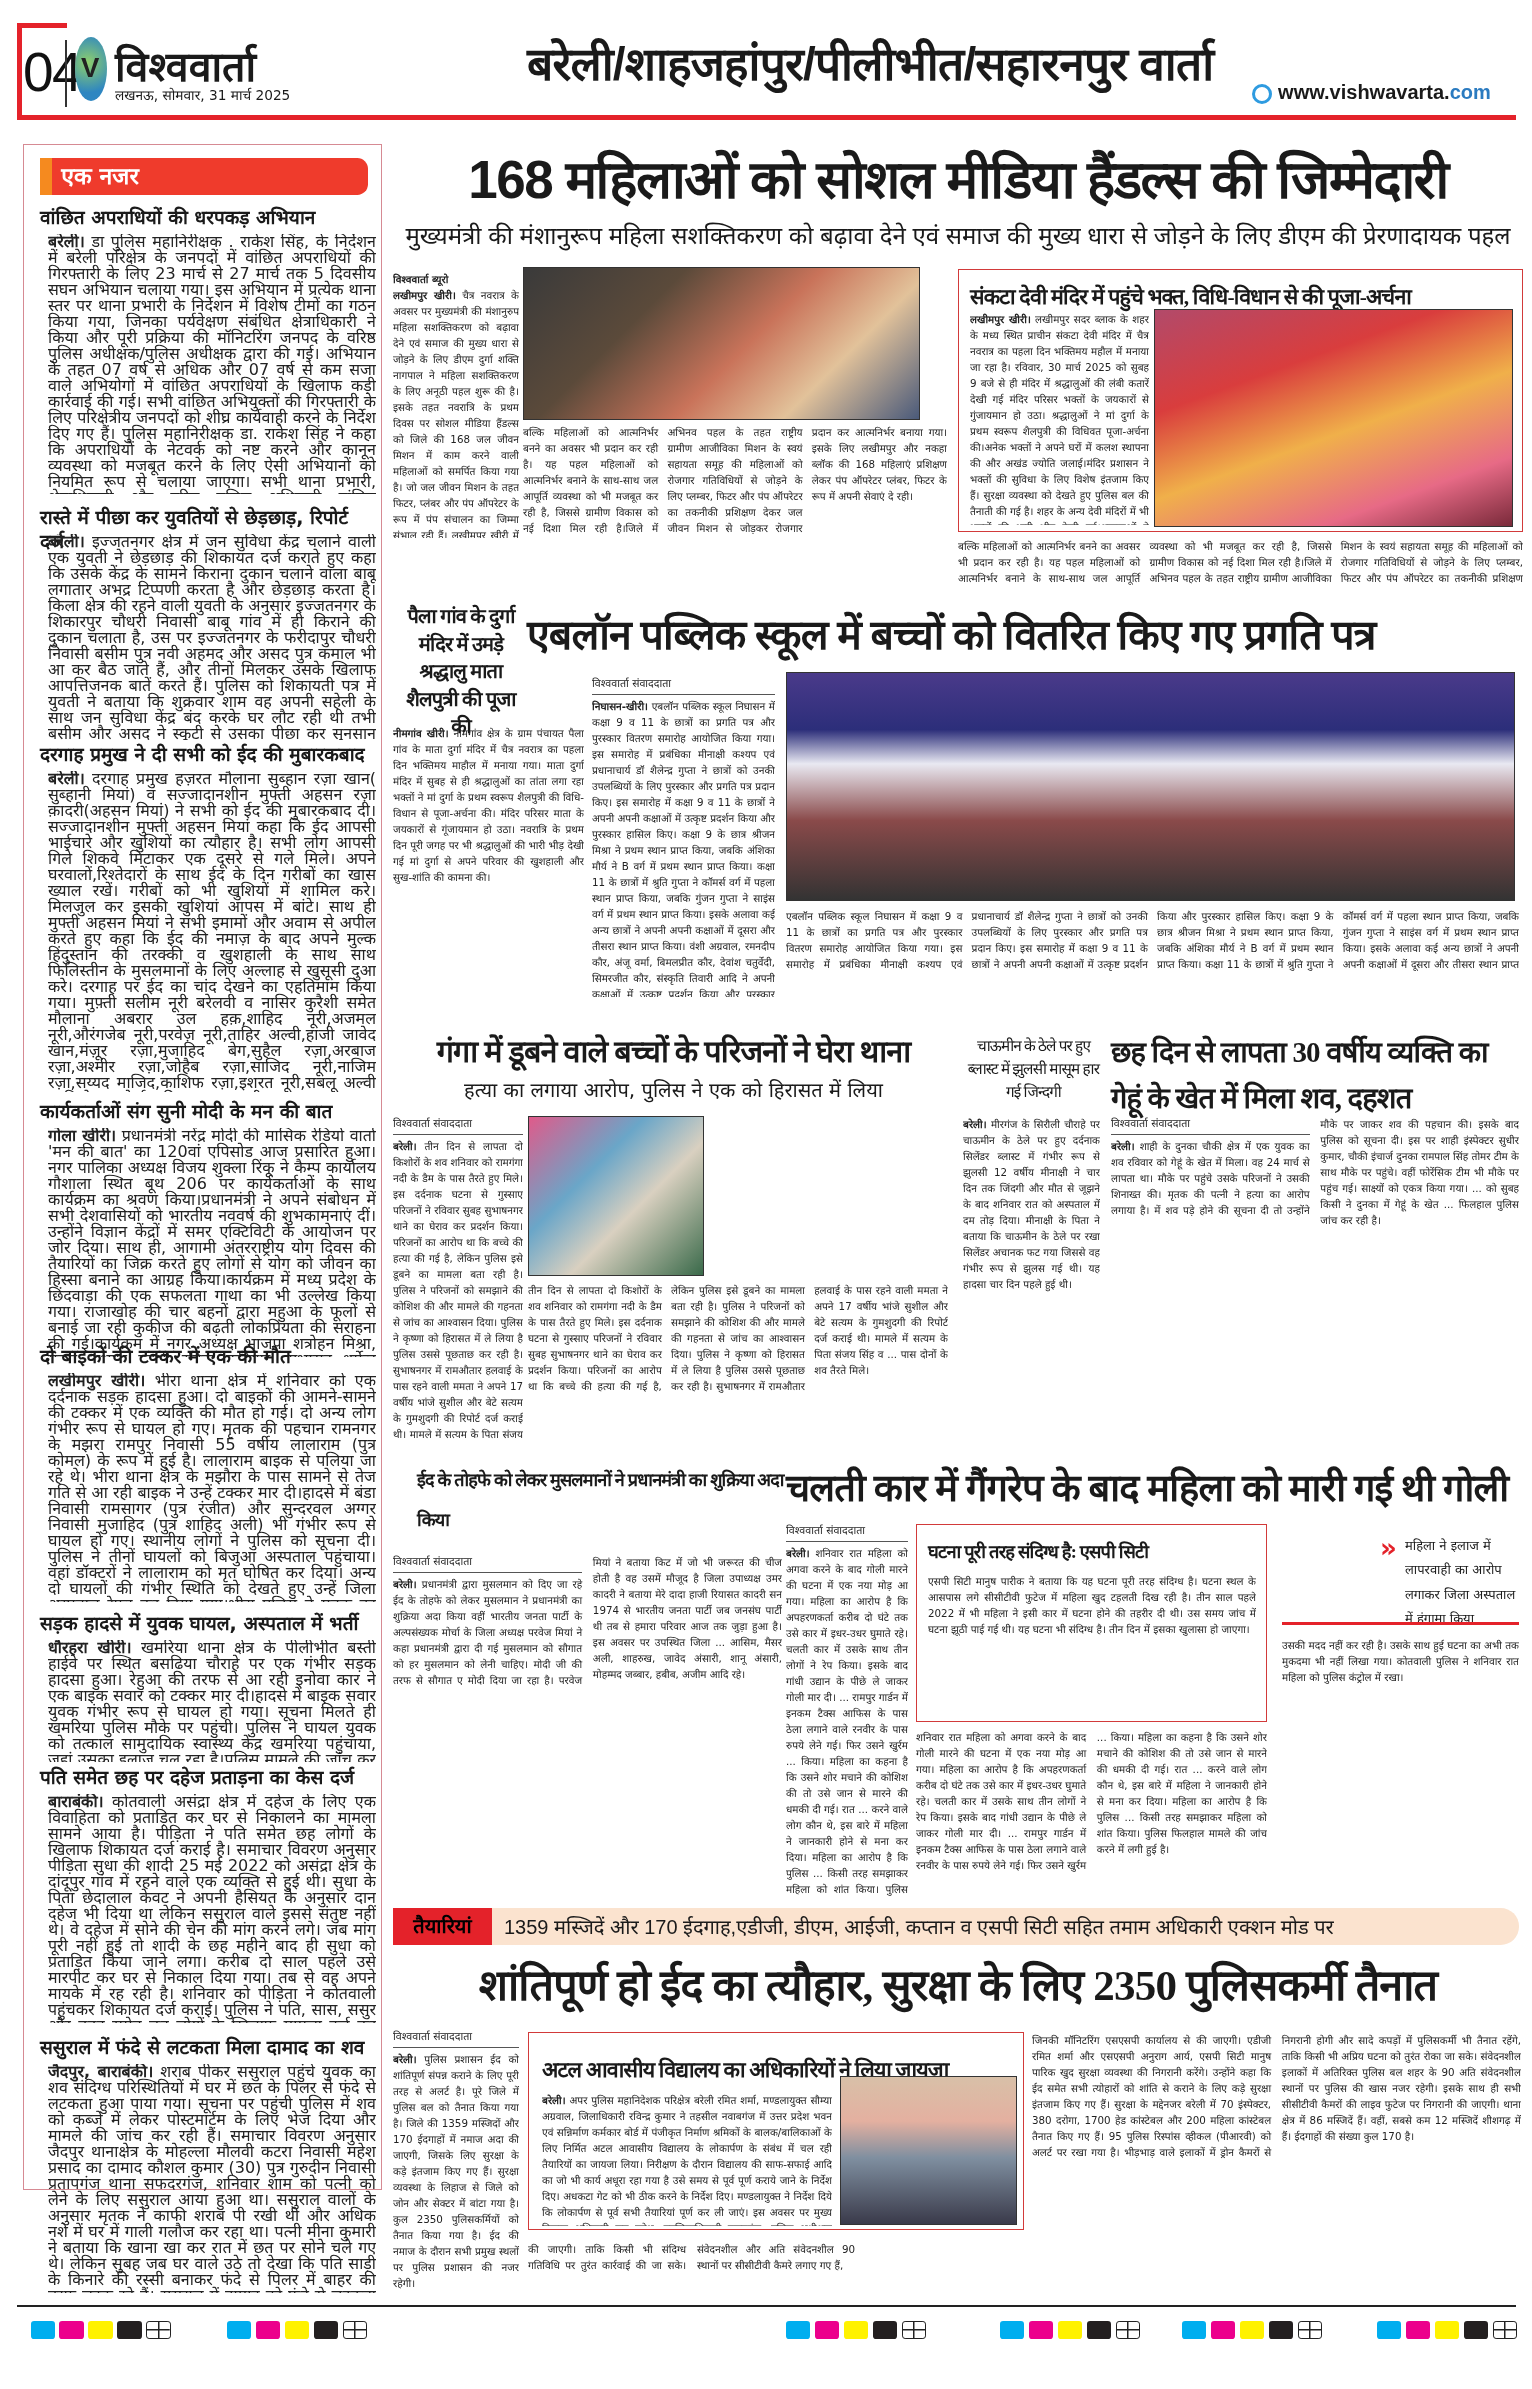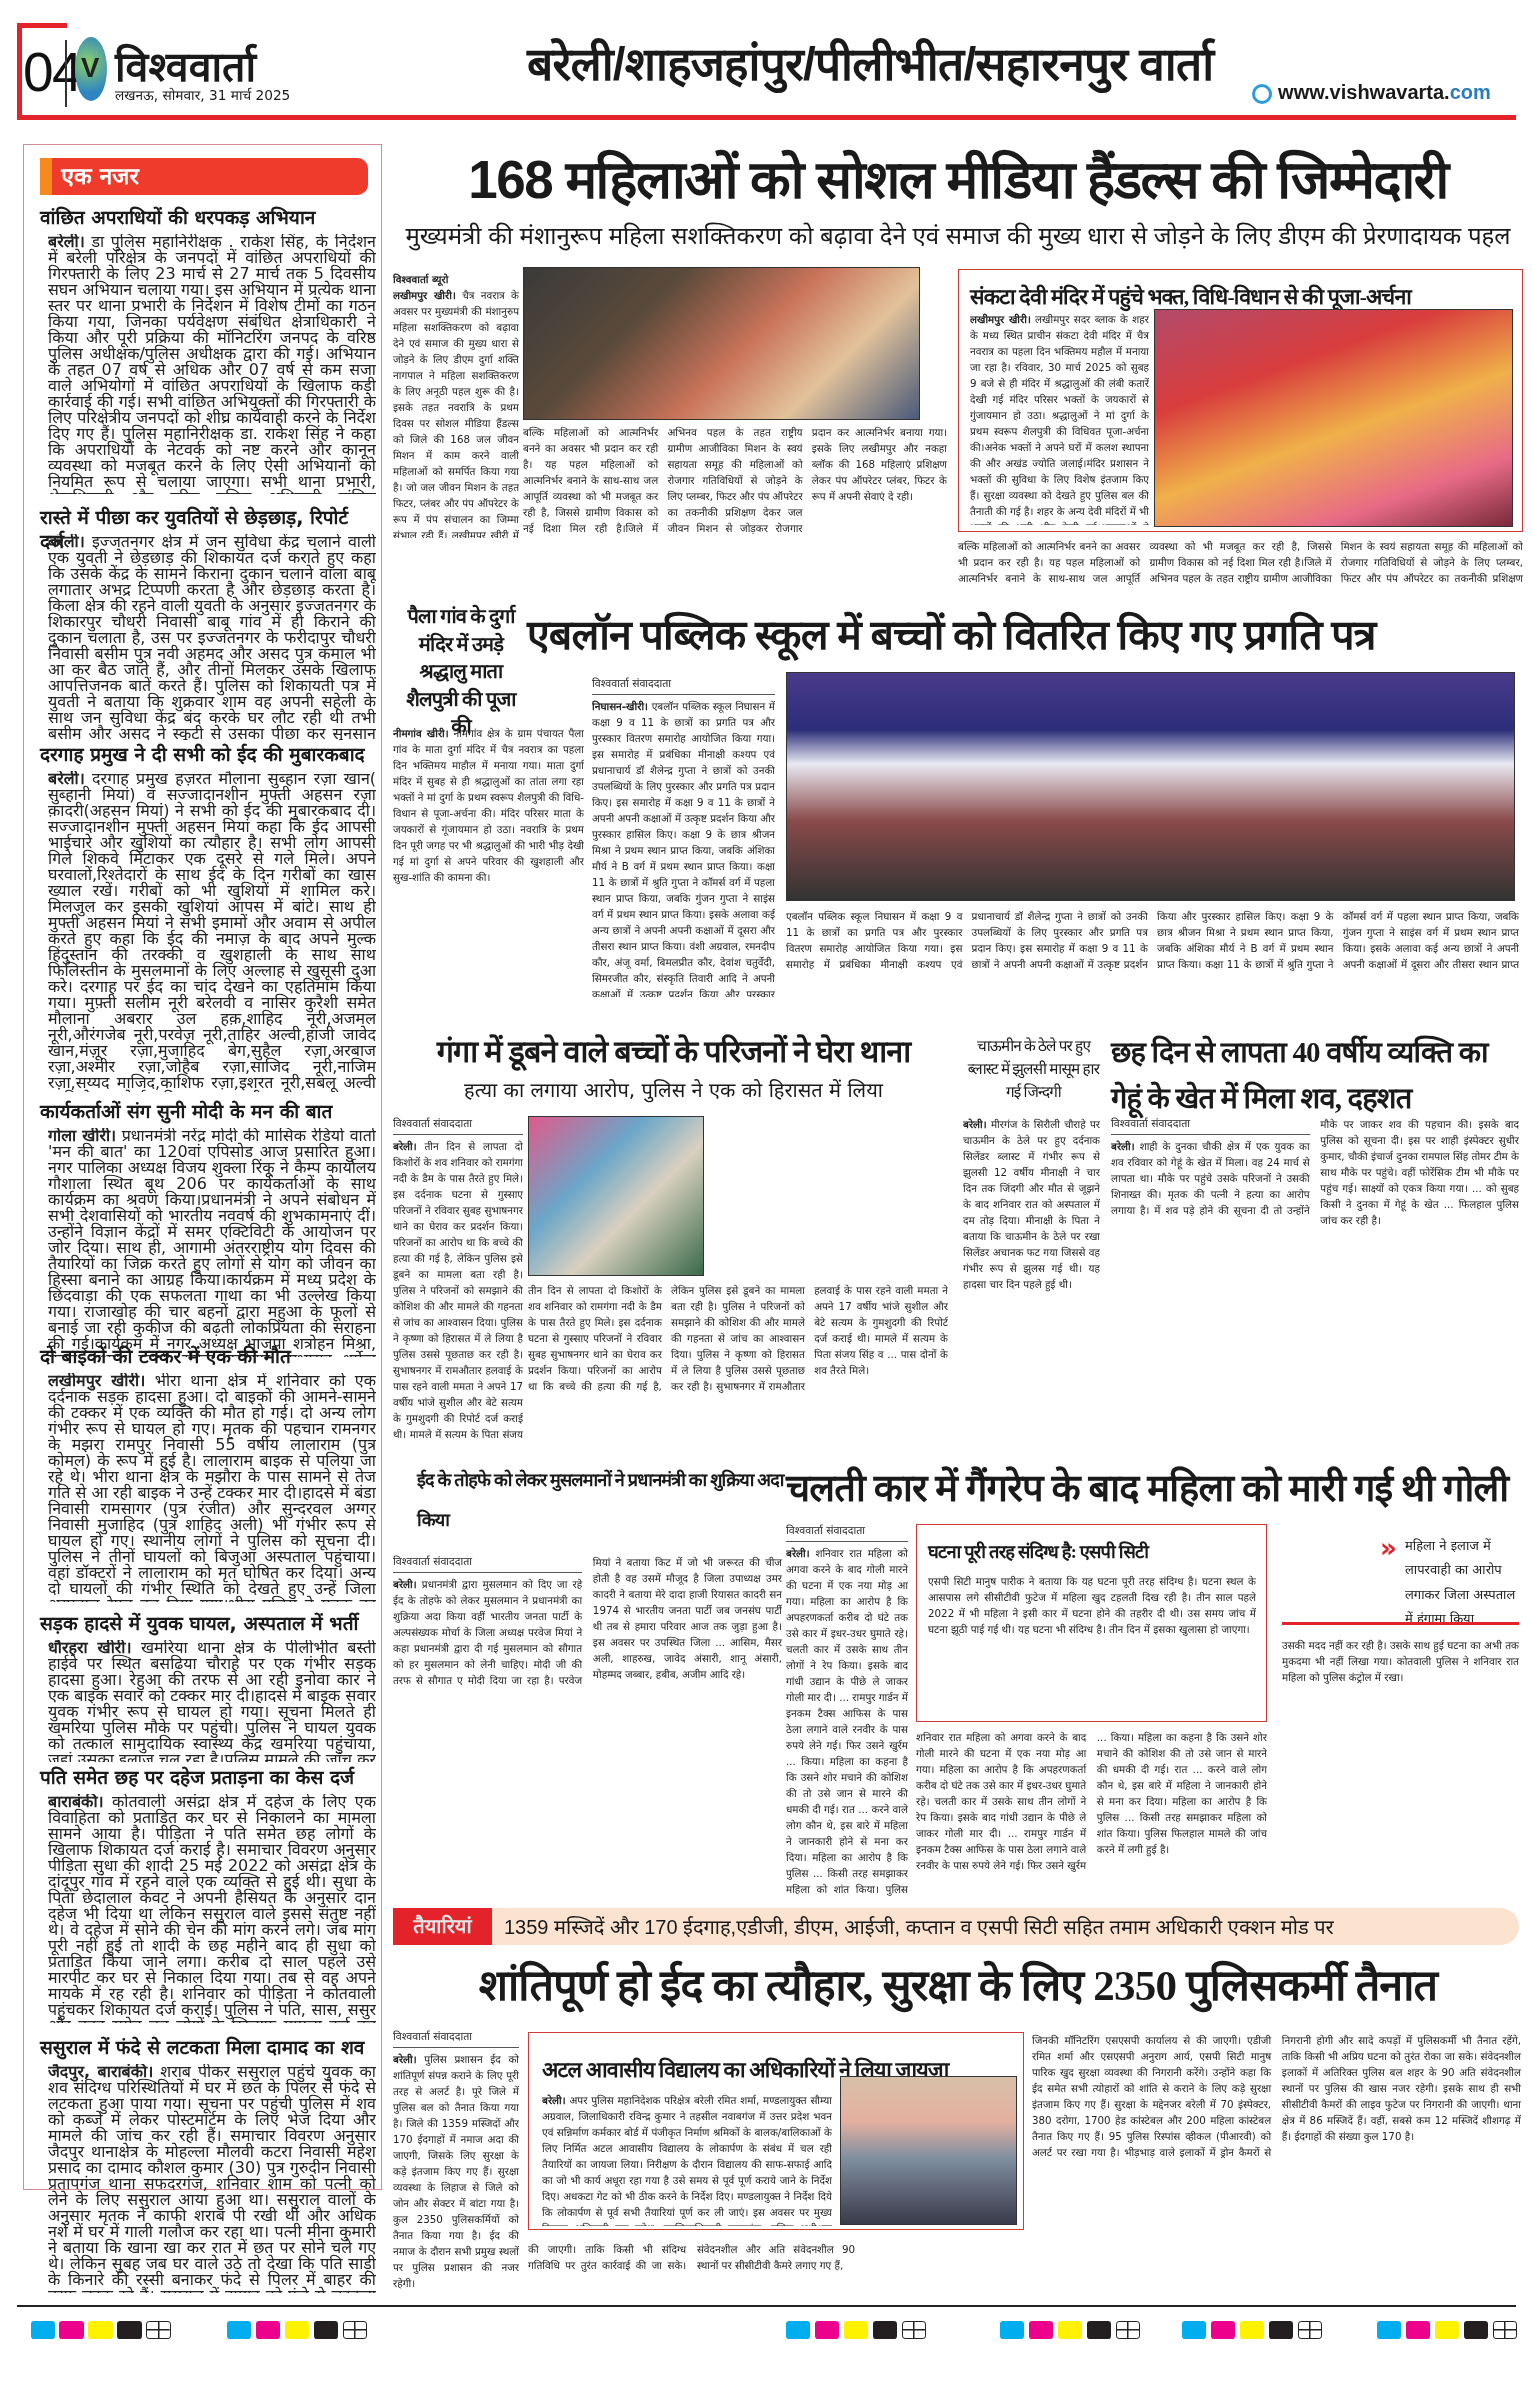--- a/index.html
+++ b/index.html
@@ -31,21 +31,21 @@
 .byline{font-size:10.7px;font-weight:normal;border-bottom:1.5px solid #555;padding-bottom:1.5px;margin-bottom:3.1px;display:block}
 .photo{position:absolute;border:1.5px solid #333;overflow:hidden}
 .ph1{background:linear-gradient(135deg,#3a3a3a 0%,#5b4a3a 30%,#c9735a 55%,#e2c29a 75%,#4a5a7a 100%)}
 .ph2{background:linear-gradient(160deg,#b24a6a 0%,#d93d3d 30%,#f0b04a 55%,#e76a86 80%,#7a2a3a 100%)}
 .ph3{background:linear-gradient(180deg,#4a3a8a 0%,#2c2e7a 25%,#e9e9f2 40%,#8a4a4a 65%,#333 100%)}
 .ph4{background:linear-gradient(135deg,#e05a8a 0%,#6aa6c8 35%,#d9d0c0 60%,#3a6a4a 100%)}
 .ph5{background:linear-gradient(180deg,#d8c0a8 0%,#e4b0a0 30%,#7f8fa0 55%,#3a3a4a 100%)}
 .redbox{position:absolute;border:1.5px solid #d23a3a}
 .h2{position:absolute;font-weight:bold;font-family:Liberation Serif, serif;letter-spacing:-0.8px}
 .strip{left:393px;top:1908px;width:1126px;height:37px;background:#fbe3cf;border-radius:0 18.3px 18.3px 0}
-.striptag{left:393px;top:1908px;width:99px;height:37px;background:#e4222a;color:#e5e5e5;font-size:20px;font-weight:bold;text-align:center;line-height:37px}
+.striptag{left:393px;top:1908px;width:99px;height:37px;background:#e4222a;color:#000000;font-size:20px;font-weight:bold;text-align:center;line-height:37px}
 .striptext{left:504px;top:1913px;font-size:20px;font-family:"Liberation Sans",sans-serif}
 .bottomrule{left:17px;top:2305px;width:1499px;height:2.3px;background:#222}
 .reg{position:absolute;top:2321px;display:flex;gap:4.6px}
 .reg span{width:24.4px;height:18.3px;border-radius:3.1px;display:block}
 .reg .c{background:#00aeef}.reg .m{background:#ec008c}.reg .y{background:#fff200}.reg .k{background:#231f20}
 .reg .x{border:1.5px solid #222;background:linear-gradient(#222,#222) center/1.5px 100% no-repeat,linear-gradient(#222,#222) center/100% 1.5px no-repeat}
 .quote{left:1380px;top:1533px;color:#e4222a;font-size:26px;font-weight:bold}
 .redline{position:absolute;height:3.1px;background:#e4222a}
 </style>
 </head>
@@ -114,21 +114,21 @@
 
 <div class="h2" style="left:393px;top:1029px;width:561px;font-size:30.5px;text-align:center">गंगा में डूबने वाले बच्चों के परिजनों ने घेरा थाना</div>
 <div class="abs" style="left:393px;top:1076px;width:561px;font-size:20px;text-align:center">हत्या का लगाया आरोप, पुलिस ने एक को हिरासत में लिया</div>
 <div class="col" style="left:393px;top:1116px;width:130px;height:328px;overflow:hidden"><span class="byline">विश्ववार्ता संवाददाता</span><b>बरेली।</b> <span>तीन दिन से लापता दो किशोरों के शव शनिवार को रामगंगा नदी के डैम के पास तैरते हुए मिले। इस दर्दनाक घटना से गुस्साए परिजनों ने रविवार सुबह सुभाषनगर थाने का घेराव कर प्रदर्शन किया। परिजनों का आरोप था कि बच्चे की हत्या की गई है, लेकिन पुलिस इसे डूबने का मामला बता रही है। पुलिस ने परिजनों को समझाने की कोशिश की और मामले की गहनता से जांच का आश्वासन दिया। पुलिस ने कृष्णा को हिरासत में ले लिया है पुलिस उससे पूछताछ कर रही है। सुभाषनगर में रामऔतार हलवाई के पास रहने वाली ममता ने अपने 17 वर्षीय भांजे सुशील और बेटे सत्यम के गुमशुदगी की रिपोर्ट दर्ज कराई थी। मामले में सत्यम के पिता संजय सिंह व ... पास दोनों के शव तैरते मिले।</span></div>
 <div class="photo ph4" style="left:528px;top:1116px;width:176px;height:160px"></div>
 <div class="col" style="left:528px;top:1282px;width:420px;height:160px;overflow:hidden;column-count:3;column-gap:9.2px">तीन दिन से लापता दो किशोरों के शव शनिवार को रामगंगा नदी के डैम के पास तैरते हुए मिले। इस दर्दनाक घटना से गुस्साए परिजनों ने रविवार सुबह सुभाषनगर थाने का घेराव कर प्रदर्शन किया। परिजनों का आरोप था कि बच्चे की हत्या की गई है, लेकिन पुलिस इसे डूबने का मामला बता रही है। पुलिस ने परिजनों को समझाने की कोशिश की और मामले की गहनता से जांच का आश्वासन दिया। पुलिस ने कृष्णा को हिरासत में ले लिया है पुलिस उससे पूछताछ कर रही है। सुभाषनगर में रामऔतार हलवाई के पास रहने वाली ममता ने अपने 17 वर्षीय भांजे सुशील और बेटे सत्यम के गुमशुदगी की रिपोर्ट दर्ज कराई थी। मामले में सत्यम के पिता संजय सिंह व ... पास दोनों के शव तैरते मिले।</div>
 
 <div class="h2" style="left:963px;top:1034px;width:141px;font-size:15.3px;line-height:23px;text-align:center;font-weight:normal">चाऊमीन के ठेले पर हुए ब्लास्ट में झुलसी मासूम हार गई जिन्दगी</div>
 <div class="col" style="left:963px;top:1116px;width:137px;height:328px;overflow:hidden"><b>बरेली।</b> <span>मीरगंज के सिरौली चौराहे पर चाऊमीन के ठेले पर हुए दर्दनाक सिलेंडर ब्लास्ट में गंभीर रूप से झुलसी 12 वर्षीय मीनाक्षी ने चार दिन तक जिंदगी और मौत से जूझने के बाद शनिवार रात को अस्पताल में दम तोड़ दिया। मीनाक्षी के पिता ने बताया कि चाऊमीन के ठेले पर रखा सिलेंडर अचानक फट गया जिससे वह गंभीर रूप से झुलस गई थी। यह हादसा चार दिन पहले हुई थी।</span></div>
 
-<div class="h2" style="left:1111px;top:1029px;width:412px;font-size:29px;line-height:46px">छह दिन से लापता 40 वर्षीय व्यक्ति का गेहूं के खेत में मिला शव, दहशत</div>
+<div class="h2" style="left:1111px;top:1029px;width:412px;font-size:29px;line-height:46px">छह दिन से लापता 30 वर्षीय व्यक्ति का गेहूं के खेत में मिला शव, दहशत</div>
 <div class="col" style="left:1111px;top:1116px;width:408px;height:328px;overflow:hidden;column-count:2;column-gap:10.7px"><span class="byline">विश्ववार्ता संवाददाता</span><b>बरेली।</b> <span>शाही के दुनका चौकी क्षेत्र में एक युवक का शव रविवार को गेहूं के खेत में मिला। वह 24 मार्च से लापता था। मौके पर पहुंचे उसके परिजनों ने उसकी शिनाख्त की। मृतक की पत्नी ने हत्या का आरोप लगाया है। में शव पड़े होने की सूचना दी तो उन्होंने मौके पर जाकर शव की पहचान की। इसके बाद पुलिस को सूचना दी। इस पर शाही इंस्पेक्टर सुधीर कुमार, चौकी इंचार्ज दुनका रामपाल सिंह तोमर टीम के साथ मौके पर पहुंचे। वहीं फोरेंसिक टीम भी मौके पर पहुंच गई। साक्ष्यों को एकत्र किया गया। ... को सुबह किसी ने दुनका में गेहूं के खेत ... फिलहाल पुलिस जांच कर रही है।</span></div>
 
 <div class="h2" style="left:417px;top:1460px;width:382px;font-size:18px;line-height:40px">ईद के तोहफे को लेकर मुसलमानों ने प्रधानमंत्री का शुक्रिया अदा किया</div>
 <div class="col" style="left:393px;top:1554px;width:389px;height:351px;overflow:hidden;column-count:2;column-gap:10.7px"><span class="byline">विश्ववार्ता संवाददाता</span><b>बरेली।</b> <span>प्रधानमंत्री द्वारा मुसलमान को दिए जा रहे ईद के तोहफे को लेकर मुसलमान ने प्रधानमंत्री का शुक्रिया अदा किया वहीं भारतीय जनता पार्टी के अल्पसंख्यक मोर्चा के जिला अध्यक्ष परवेज मियां ने कहा प्रधानमंत्री द्वारा दी गई मुसलमान को सौगात को हर मुसलमान को लेनी चाहिए। मोदी जी की तरफ से सौगात ए मोदी दिया जा रहा है। परवेज मियां ने बताया किट में जो भी जरूरत की चीज होती है वह उसमें मौजूद है जिला उपाध्यक्ष उमर कादरी ने बताया मेरे दादा हाजी रियासत कादरी सन 1974 से भारतीय जनता पार्टी जब जनसंघ पार्टी थी तब से हमारा परिवार आज तक जुड़ा हुआ है। इस अवसर पर उपस्थित जिला ... आसिम, मैसर अली, शाहरुख, जावेद अंसारी, शानू अंसारी, मोहम्मद जब्बार, हबीब, अजीम आदि रहे।</span></div>
 
 <div class="h2" style="left:786px;top:1460px;width:733px;font-size:38px">चलती कार में गैंगरेप के बाद महिला को मारी गई थी गोली</div>
 <div class="col" style="left:786px;top:1523px;width:122px;height:374px;overflow:hidden"><span class="byline">विश्ववार्ता संवाददाता</span><b>बरेली।</b> <span>शनिवार रात महिला को अगवा करने के बाद गोली मारने की घटना में एक नया मोड़ आ गया। महिला का आरोप है कि अपहरणकर्ता करीब दो घंटे तक उसे कार में इधर-उधर घुमाते रहे। चलती कार में उसके साथ तीन लोगों ने रेप किया। इसके बाद गांधी उद्यान के पीछे ले जाकर गोली मार दी। ... रामपुर गार्डन में इनकम टैक्स आफिस के पास ठेला लगाने वाले रनवीर के पास रुपये लेने गई। फिर उसने खुर्रम ... किया। महिला का कहना है कि उसने शोर मचाने की कोशिश की तो उसे जान से मारने की धमकी दी गई। रात ... करने वाले लोग कौन थे, इस बारे में महिला ने जानकारी होने से मना कर दिया। महिला का आरोप है कि पुलिस ... किसी तरह समझाकर महिला को शांत किया। पुलिस फिलहाल मामले की जांच करने में लगी हुई है।</span></div>
 <div class="redbox" style="left:916px;top:1524px;width:351px;height:198px"></div>
 <div class="h2" style="left:928px;top:1538px;font-size:18.3px">घटना पूरी तरह संदिग्ध है: एसपी सिटी</div>
 <div class="col" style="left:928px;top:1573px;width:328px;height:145px;overflow:hidden">एसपी सिटी मानुष पारीक ने बताया कि यह घटना पूरी तरह संदिग्ध है। घटना स्थल के आसपास लगे सीसीटीवी फुटेज में महिला खुद टहलती दिख रही है। तीन साल पहले 2022 में भी महिला ने इसी कार में घटना होने की तहरीर दी थी। उस समय जांच में घटना झूठी पाई गई थी। यह घटना भी संदिग्ध है। तीन दिन में इसका खुलासा हो जाएगा।</div>

